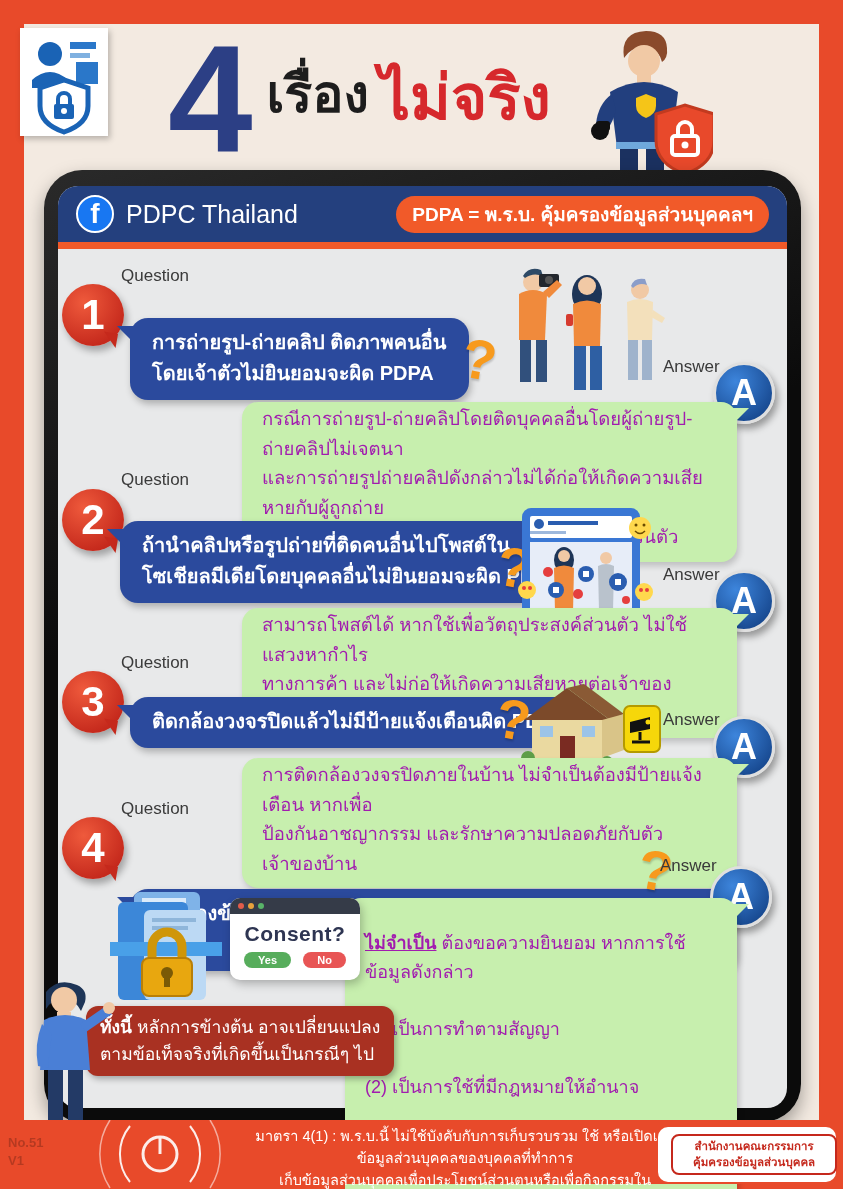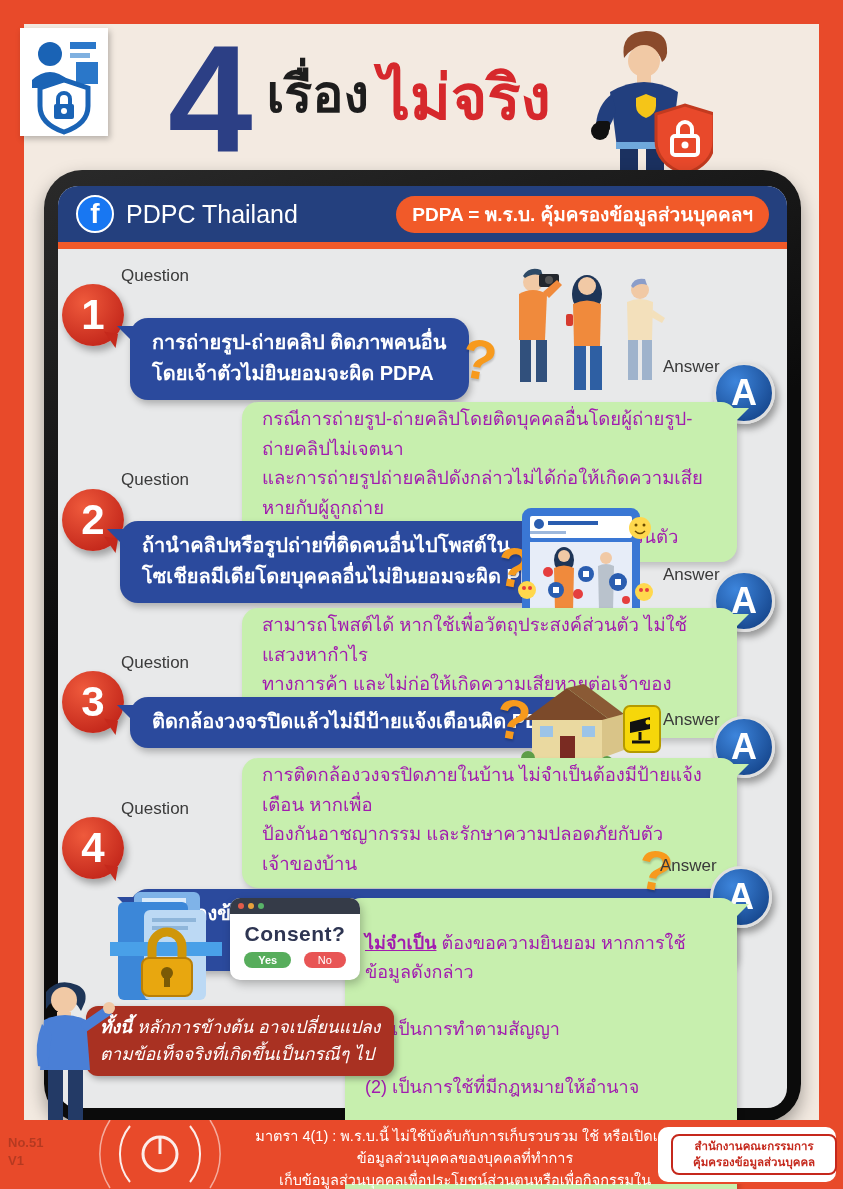--- a/index.html
+++ b/index.html
@@ -42,22 +42,22 @@
   .abadge{position:absolute;width:56px;height:56px;border-radius:50%;background:radial-gradient(circle at 35% 30%,#3d85dc,#17488f 80%);border:3px solid #dfdfdf;box-sizing:content-box;box-shadow:3px 5px 7px rgba(0,0,0,.35);color:#fff;font-weight:bold;font-size:36px;display:flex;align-items:center;justify-content:center;}
   .u{font-weight:bold;text-decoration:underline;}
   .items div{white-space:normal;}
   
   .consent-win{position:absolute;left:230px;top:898px;width:130px;background:#fff;border-radius:10px;box-shadow:2px 4px 10px rgba(0,0,0,.25);z-index:8;}
   .cw-head{height:16px;background:#353b48;border-radius:10px 10px 0 0;display:flex;align-items:center;gap:4px;padding-left:8px;}
   .cw-dot{width:6px;height:6px;border-radius:50%;}
   .cw-title{text-align:center;font-size:21px;font-weight:bold;color:#2e3552;padding:8px 4px 4px;letter-spacing:.5px;}
   .cw-btns{display:flex;justify-content:space-around;padding:2px 8px 12px;}
   .cw-yes{background:#57ad5c;color:#fff;font-size:11px;font-weight:bold;border-radius:9px;padding:2px 14px;}
-  .cw-no{background:#e85555;color:#fff;font-size:11px;font-weight:normal;border-radius:9px;padding:2px 14px;}
-  .note-bubble{position:absolute;left:86px;top:1006px;background:#a93122;color:#fff;border-radius:12px;padding:8px 14px;font-size:17.5px;line-height:1.55;white-space:pre-line;z-index:9;box-shadow:2px 3px 6px rgba(0,0,0,.3);font-style:italic;}
+  .cw-no{background:#e85555;color:#fff;font-size:11px;font-weight:bold;border-radius:9px;padding:2px 14px;}
+  .note-bubble{position:absolute;left:86px;top:1006px;background:#a93122;color:#fff;border-radius:12px;padding:8px 14px;font-size:17.5px;line-height:1.55;white-space:pre-line;z-index:9;box-shadow:2px 3px 6px rgba(0,0,0,.3);}
   
   .footer{position:absolute;left:0;top:1120px;width:843px;height:64px;background:#e84a2a;z-index:10;}
   .doc-no{position:absolute;left:8px;top:14px;font-size:13px;font-weight:bold;color:rgba(0,0,0,.22);line-height:1.4;}
   .law-text{position:absolute;left:250px;top:6px;width:430px;color:#fff;font-size:14.5px;text-align:center;line-height:1.5;}
   .agency-box{position:absolute;left:658px;top:7px;width:178px;height:55px;background:#fff;border-radius:10px;display:flex;align-items:center;gap:6px;padding:0 7px;box-sizing:border-box;}
   .agency-badge{border:2px solid #c5281c;border-radius:8px;padding:3px 20px;color:#c5281c;font-weight:bold;font-size:11.5px;text-align:center;line-height:1.35;white-space:nowrap;}
   svg{display:block;}
 </style>
 </head>
 <body>

